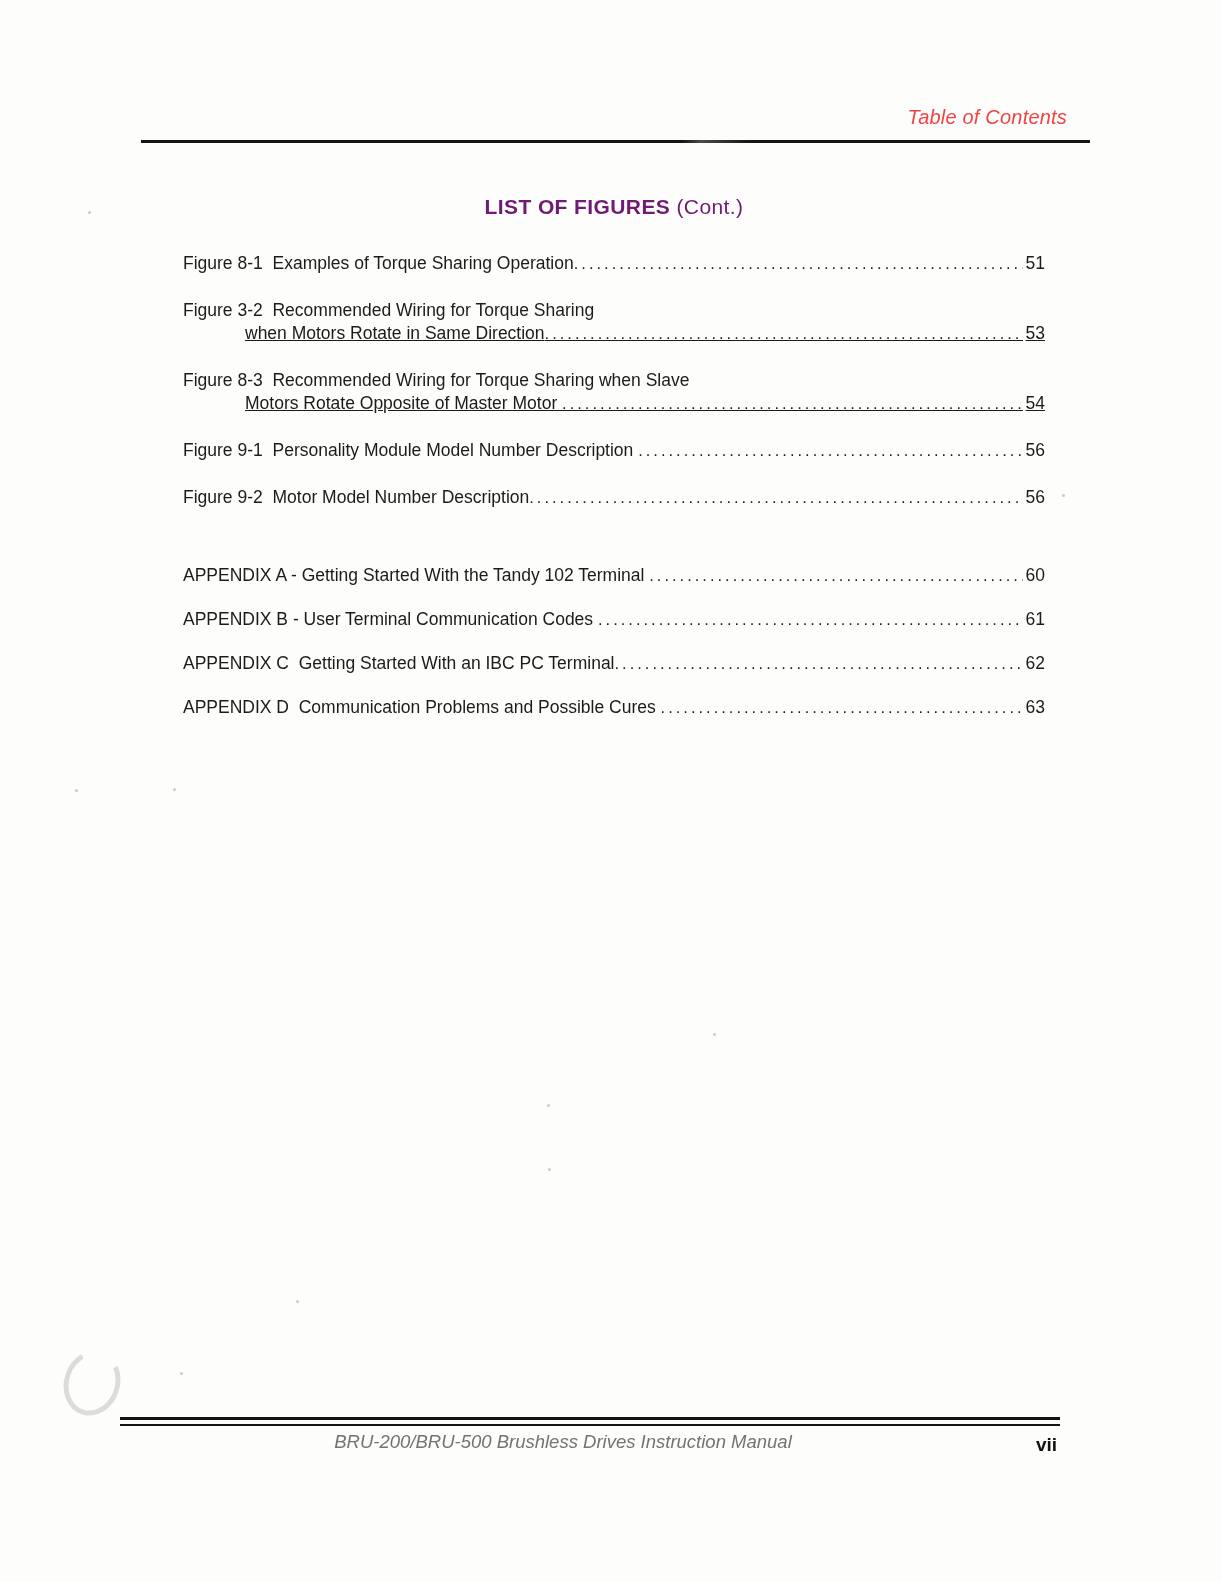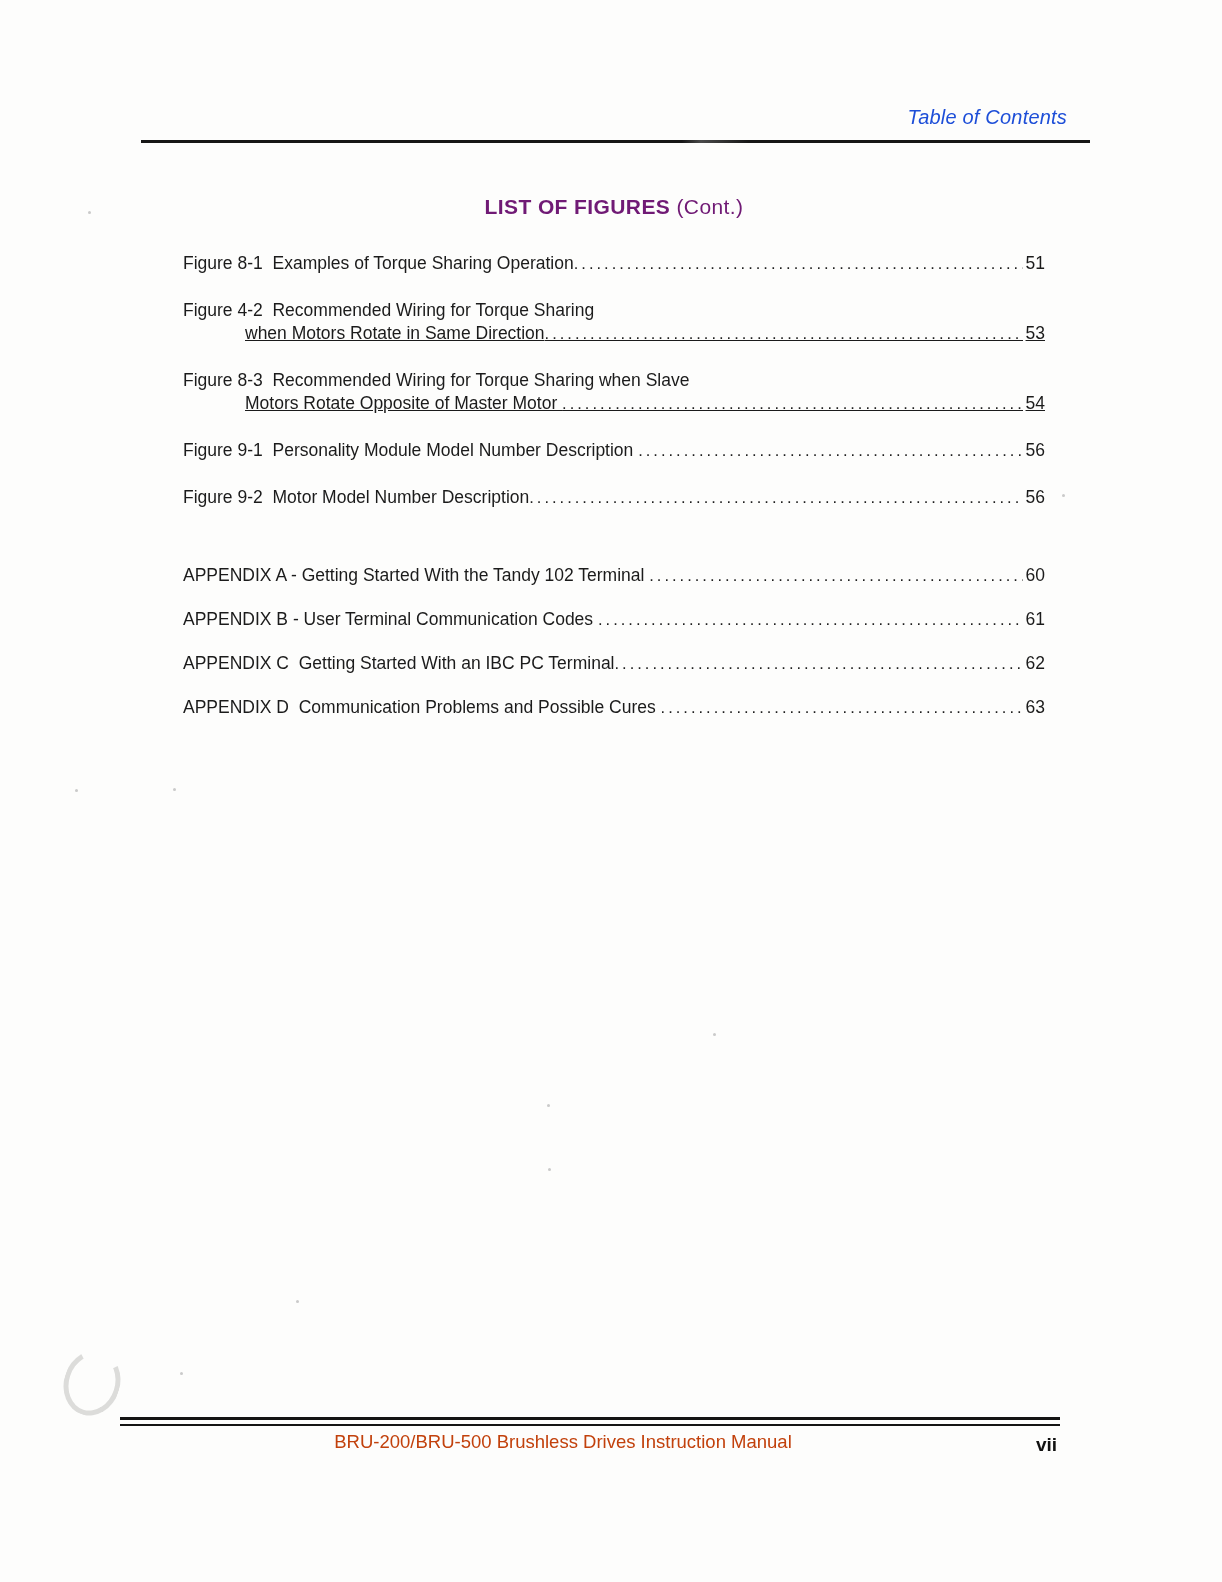--- a/index.html
+++ b/index.html
@@ -15,21 +15,21 @@
   }
 
   
   .header-label {
     position: absolute;
     top: 106px;
     right: 155px;
     font-style: italic;
     font-size: 20px;
     letter-spacing: 0.2px;
-    color: #1d4ed8;
+    color: #ef4444;
   }
   .header-rule {
     position: absolute;
     top: 140px;
     left: 141px;
     width: 949px;
     height: 3px;
     background: linear-gradient(to right, #161616 0%, #161616 57%, #4a4a4a 59%, #161616 64%, #161616 100%);
   }
 
@@ -86,22 +86,23 @@
     height: 4px;
     border-top: 3px solid #141414;
     border-bottom: 2px solid #141414;
   }
   .footer-title {
     position: absolute;
     top: 1431px;
     left: 120px;
     width: 886px;
     text-align: center;
+    font-style: italic;
     font-size: 18.5px;
-    color: #c2410c;
+    color: #737373;
   }
   .footer-page {
     position: absolute;
     top: 1434px;
     right: 165px;
     font-weight: bold;
     font-size: 19px;
     color: #111;
   }
 
@@ -137,21 +138,21 @@
 
   <div class="content">
 
     <h2 class="section-title first"><span class="tb">LIST OF FIGURES</span><span> (Cont.)</span></h2>
 
     <div class="entries figures">
         <div class="toc-entry">
           <div class="toc-line"><span class="toc-text">Figure 8-1  Examples of Torque Sharing Operation</span><span class="dots">................................................................................................................................................................................................................................................</span><span class="pg">51</span></div>
         </div>
         <div class="toc-entry">
-          <div class="toc-line"><span class="toc-text">Figure 4-2  Recommended Wiring for Torque Sharing</span></div>
+          <div class="toc-line"><span class="toc-text">Figure 3-2  Recommended Wiring for Torque Sharing</span></div>
           <div class="toc-line cont"><span class="toc-text">when Motors Rotate in Same Direction</span><span class="dots">................................................................................................................................................................................................................................................</span><span class="pg">53</span></div>
         </div>
         <div class="toc-entry">
           <div class="toc-line"><span class="toc-text">Figure 8-3  Recommended Wiring for Torque Sharing when Slave</span></div>
           <div class="toc-line cont"><span class="toc-text">Motors Rotate Opposite of Master Motor </span><span class="dots">................................................................................................................................................................................................................................................</span><span class="pg">54</span></div>
         </div>
         <div class="toc-entry">
           <div class="toc-line"><span class="toc-text">Figure 9-1  Personality Module Model Number Description </span><span class="dots">................................................................................................................................................................................................................................................</span><span class="pg">56</span></div>
         </div>
         <div class="toc-entry">

